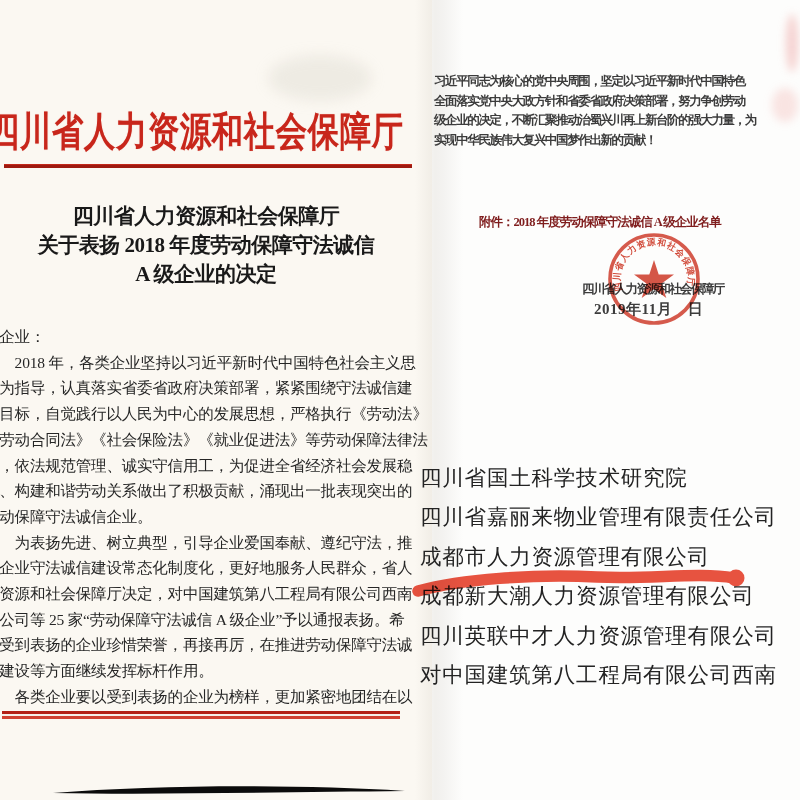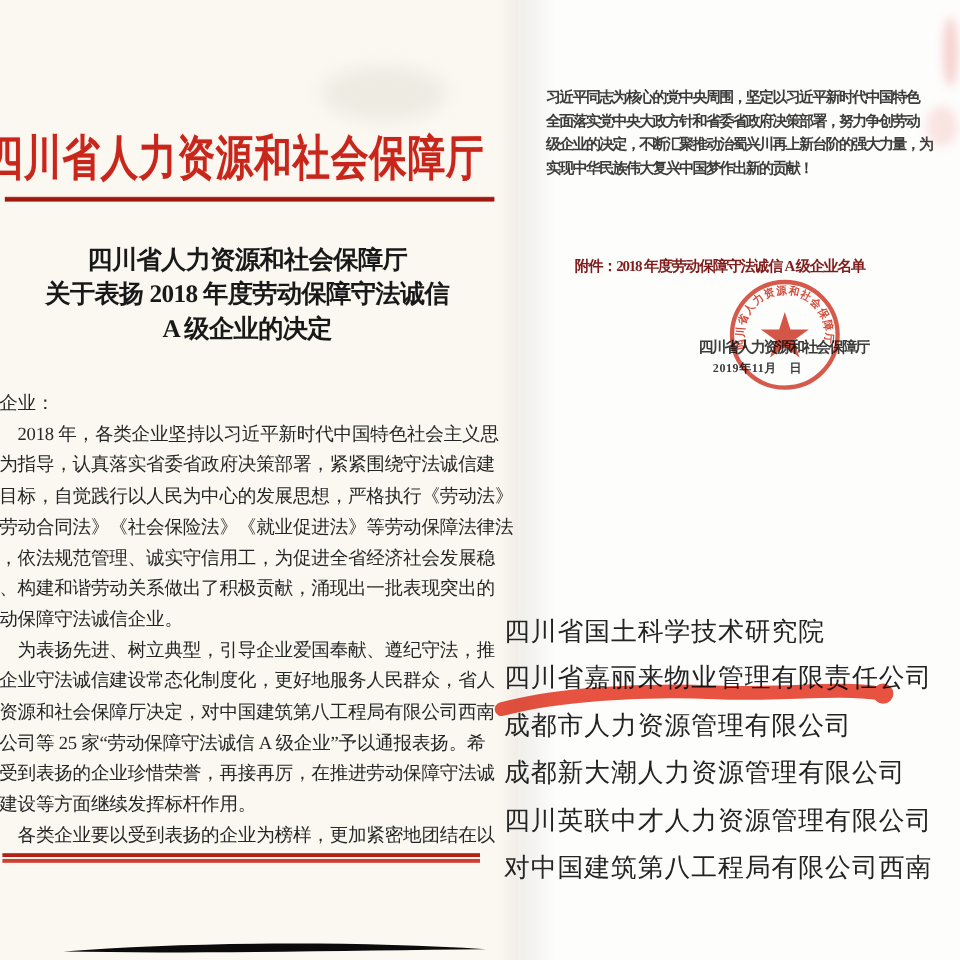--- a/index.html
+++ b/index.html
@@ -20,26 +20,26 @@
   .letterhead-rule{left:4px;top:164px;width:408px;height:4px;
     background:linear-gradient(#c2281a 0 35%,#9e1a10 35% 100%);}
   .title-block{left:0;top:202px;width:412px;text-align:center;color:#191919;
     font-weight:700;font-size:21px;line-height:29px;letter-spacing:-.5px;}
   .body-block{left:-16px;top:324px;font-size:15.5px;line-height:25.7px;color:#262626;
     letter-spacing:-.2px;}
   .closing-rule{left:2px;top:711px;width:398px;height:8px;
     background:linear-gradient(#b32015 0 42%,#f5efe8 42% 58%,#cf4030 58% 100%);}
 
   
-  .para-block{left:455px;top:72px;font-size:12.5px;line-height:19.7px;color:#3c3c3c;
+  .para-block{left:434px;top:72px;font-size:12.5px;line-height:19.7px;color:#3c3c3c;
     font-weight:600;letter-spacing:-1.4px;}
   .attachment{left:479px;top:214px;font-size:12.5px;color:#7f1d1d;font-weight:600;letter-spacing:-1px;}
   .issuer{left:582px;top:281px;font-size:12.5px;color:#3c3c3c;font-weight:600;letter-spacing:-1.6px;}
-  .issue-date{left:594px;top:300px;font-size:10px;color:#3c3c3c;font-weight:600;letter-spacing:.5px;}
-  .company-block{left:420px;top:459px;font-size:21.5px;line-height:39.4px;color:#232323;letter-spacing:.8px;margin-top:48px;}
+  .issue-date{left:594px;top:300px;font-size:15px;color:#3c3c3c;font-weight:600;letter-spacing:.5px;}
+  .company-block{left:420px;top:459px;font-size:21.5px;line-height:39.4px;color:#232323;letter-spacing:.8px;}
 
   .seal{left:604px;top:229px;width:100px;height:100px;mix-blend-mode:multiply;opacity:.9;}
   .marker{left:412px;top:563px;width:345px;height:40px;mix-blend-mode:multiply;opacity:.92;}
   .page-shadow{left:45px;top:782px;width:370px;height:18px;}
 
   .smudge{border-radius:50%;filter:blur(4px);}
   .smudge-a{left:786px;top:14px;width:12px;height:58px;background:rgba(232,130,125,.35);}
   .smudge-b{left:772px;top:88px;width:26px;height:34px;background:rgba(235,140,135,.22);}
   .smudge-c{left:268px;top:55px;width:104px;height:46px;background:rgba(190,184,172,.20);filter:blur(7px);}
 </style>

